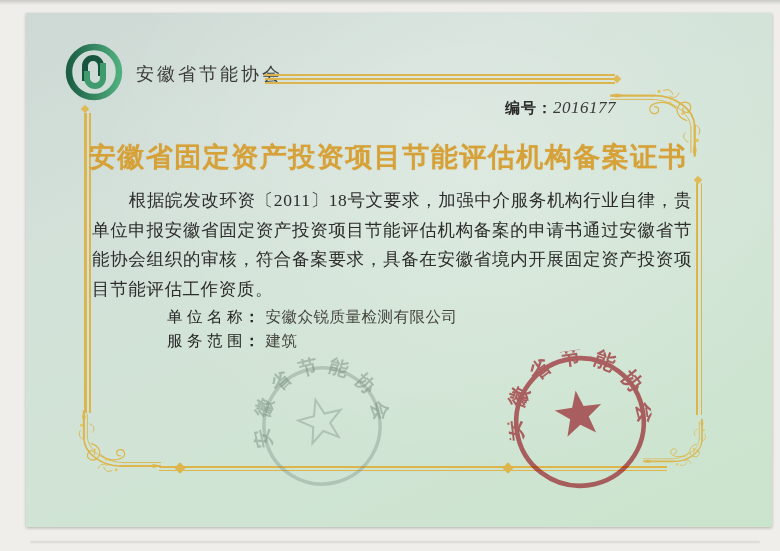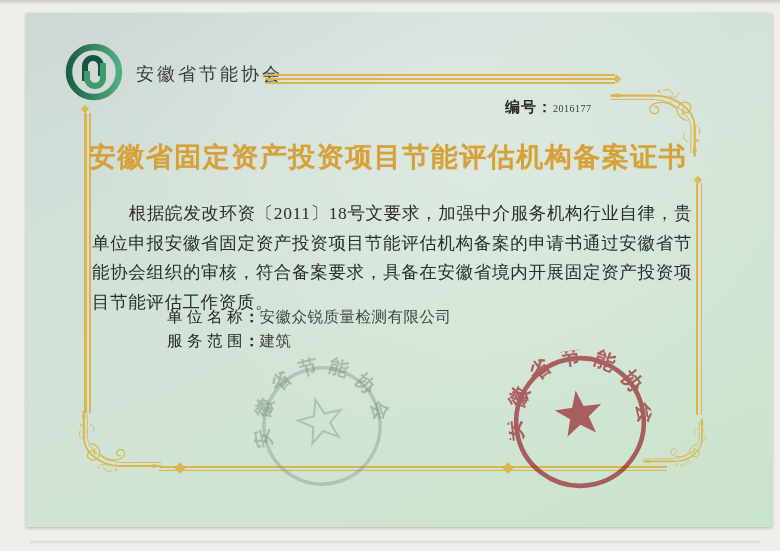--- a/index.html
+++ b/index.html
@@ -46,40 +46,40 @@
     position:absolute;left:133px;top:453px;width:508px;height:5px;
     background:linear-gradient(to bottom,#dcb54d 0,#dcb54d 2.2px,transparent 2.2px,transparent 3.8px,#dcb54d 3.8px,#dcb54d 5px);
   }
   .corner{position:absolute;}
   .corner.tr{left:584px;top:47px;width:92px;height:124px;transform:scale(-1,-1);}
   .corner.bl{left:51px;top:397px;width:84px;height:64px;}
   .corner.br{left:617px;top:399px;width:64px;height:62px;transform:scale(-1,1);}
   
   .cert-no{position:absolute;left:479px;top:85px;font-size:15px;color:#2c2c2a;}
   .cert-no .no-label{font-family:"Liberation Sans",sans-serif;font-weight:bold;letter-spacing:1px;text-align:right;}
-  .cert-no .no-value{font-size:10px;color:#3a3a38;letter-spacing:0.5px;}
+  .cert-no .no-value{font-size:17px;color:#3a3a38;letter-spacing:0.5px;font-style:italic;}
   .cert-title{
     position:absolute;left:54px;top:126px;width:616px;text-align:center;
     font-family:Liberation Mono, monospace;font-weight:bold;
     font-size:27px;color:#d6a138;letter-spacing:1.5px;
     text-shadow:0 0 1px rgba(214,161,56,0.45);
   }
   .cert-body{
-    position:absolute;left:66px;top:186px;width:600px;
+    position:absolute;left:66px;top:173px;width:600px;
     font-size:17.5px;line-height:29.5px;color:#2d2d2b;
     letter-spacing:0.6px;text-align:justify;text-indent:2.1em;
   }
   .fields{position:absolute;left:141px;top:294px;}
   .field-row{height:23.6px;white-space:nowrap;}
   .flabel{
     font-family:"Liberation Sans",sans-serif;font-weight:normal;
     font-size:15.5px;color:#232321;letter-spacing:4.5px;
   }
   .fcolon{font-family:"Liberation Sans",sans-serif;font-weight:bold;font-size:15.5px;color:#232321;margin-left:-3px;}
-  .fvalue{font-size:15.5px;color:#45453f;letter-spacing:0.5px;}
+  .fvalue{font-size:15.5px;color:#45453f;letter-spacing:0.5px;margin-left:6px;}
   .validity{position:absolute;left:141px;top:404px;white-space:nowrap;}
   .issue-date{position:absolute;left:486px;top:405px;font-size:15.5px;color:#33332f;letter-spacing:2px;white-space:nowrap;}
   
   .seal{position:absolute;pointer-events:none;}
   .seal.emboss{left:226px;top:343px;width:140px;height:140px;transform:rotate(-14deg);}
   .seal.red{left:482px;top:337px;width:144px;height:144px;transform:rotate(-8deg);opacity:0.88;mix-blend-mode:multiply;}
   .defs-holder{position:absolute;width:0;height:0;overflow:hidden;}
 </style>
 </head>
 <body>

